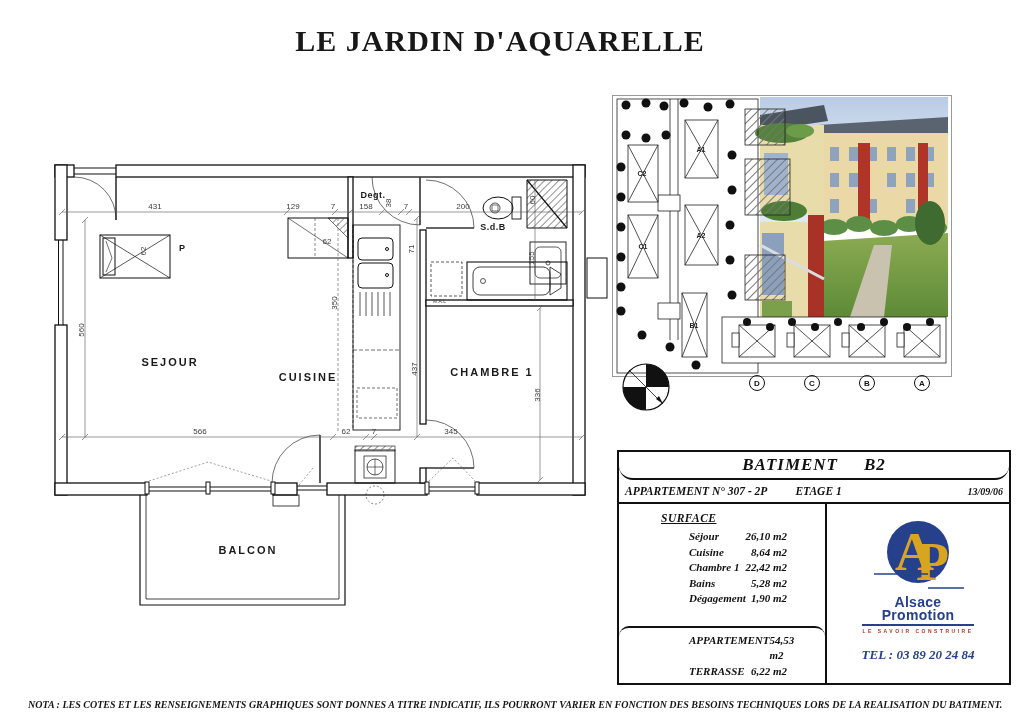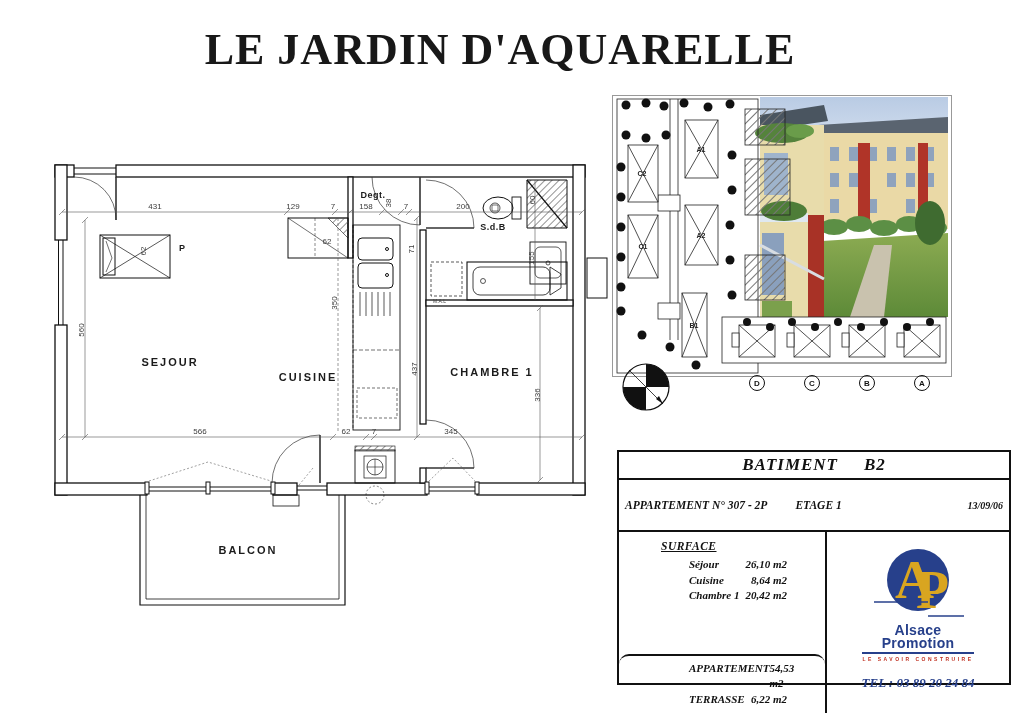--- a/index.html
+++ b/index.html
@@ -1,36 +1,36 @@
 <!DOCTYPE html>
 <html><head>
 <meta charset="utf-8">
 <style>
   html,body{margin:0;padding:0;background:#888;}
   .page{position:relative;width:1024px;height:724px;background:#ffffff;overflow:hidden;
         font-family:"Liberation Sans",sans-serif;}
   .title{position:absolute;top:24px;left:0;width:1000px;text-align:center;margin:0;
-         font-family:"Liberation Serif",serif;font-weight:700;font-size:44px;
+         font-family:"Liberation Serif",serif;font-weight:700;font-size:30px;
          letter-spacing:1px;color:#181818;}
   
   .rlab{font:700 11px "Liberation Sans",sans-serif;letter-spacing:2px;fill:#1b1b1b;}
   .rlabs{font:700 9px "Liberation Sans",sans-serif;letter-spacing:.5px;fill:#1b1b1b;}
   .dim{font:400 8px "Liberation Sans",sans-serif;fill:#3c3c3c;}
   .tinyl{font:400 5px "Liberation Sans",sans-serif;fill:#444;}
   .slab{font:700 7px "Liberation Sans",sans-serif;fill:#222;}
   .clab{font:700 8px "Liberation Sans",sans-serif;fill:#111;}
   
   .itable{position:absolute;left:617px;top:450px;width:394px;height:235px;
           border:2px solid #111;font-family:"Liberation Serif",serif;color:#111;
           box-sizing:border-box;background:#fff;}
   .trow1{height:26px;border-bottom:2px solid #111;display:flex;align-items:center;
          justify-content:center;gap:26px;font-size:17px;font-weight:700;font-style:italic;
-         letter-spacing:1px;}
+         letter-spacing:1px;border-radius:14px;}
   .trow2{height:22px;border-bottom:2px solid #111;display:flex;align-items:center;
-         padding:14px 6px;font-size:11.5px;font-weight:700;font-style:italic;}
+         padding:0 6px;font-size:11.5px;font-weight:700;font-style:italic;}
   .trow2 .etg{margin-left:28px;}
   .trow2 .dt{margin-left:auto;font-size:10px;}
   .tbody{display:flex;height:181px;}
   .tleft{width:208px;border-right:2px solid #111;display:flex;flex-direction:column;
          box-sizing:border-box;padding:8px 0 0 0;}
   .surfh{font-size:11.5px;font-weight:700;font-style:italic;text-decoration:underline;
          margin:0 0 5px 42px;letter-spacing:.5px;}
   .srow{display:flex;font-size:11px;font-weight:700;font-style:italic;line-height:15.5px;padding-left:28px;}
   .srow .lbl{margin-left:42px;}
   .srow .val{margin-left:auto;margin-right:38px;}
@@ -433,21 +433,29 @@
         <div class="srow">
           <span class="lbl">Séjour</span>
           <span class="val">26,10 m2</span>
         </div>
         <div class="srow">
           <span class="lbl">Cuisine</span>
           <span class="val">8,64 m2</span>
         </div>
         <div class="srow">
           <span class="lbl">Chambre 1</span>
-          <span class="val">20,42 m2</span>
+          <span class="val">22,42 m2</span>
+        </div>
+        <div class="srow">
+          <span class="lbl">Bains</span>
+          <span class="val">5,28 m2</span>
+        </div>
+        <div class="srow">
+          <span class="lbl">Dégagement</span>
+          <span class="val">1,90 m2</span>
         </div>
         <div class="totals">
           <div class="srow">
             <span class="lbl">APPARTEMENT</span>
             <span class="val">54,53 m2</span>
           </div>
           <div class="srow">
             <span class="lbl">TERRASSE</span>
             <span class="val">6,22 m2</span>
           </div>
@@ -462,13 +470,14 @@
           <line x1="62" y1="70" x2="98" y2="70" stroke="#27408B" stroke-width="1.5"></line>
         </svg>
         <div class="alsace">Alsace</div>
         <div class="alsace">Promotion</div>
         <div class="tagline">LE SAVOIR CONSTRUIRE</div>
         <div class="tel">TEL :   03 89 20 24 84</div>
       </div>
     </div>
   </div>
 
+  <div class="nota">NOTA : LES COTES ET LES RENSEIGNEMENTS GRAPHIQUES SONT DONNES A TITRE INDICATIF, ILS POURRONT VARIER EN FONCTION DES BESOINS TECHNIQUES LORS DE LA REALISATION DU BATIMENT.</div>
 </div>
 
 </body></html>

